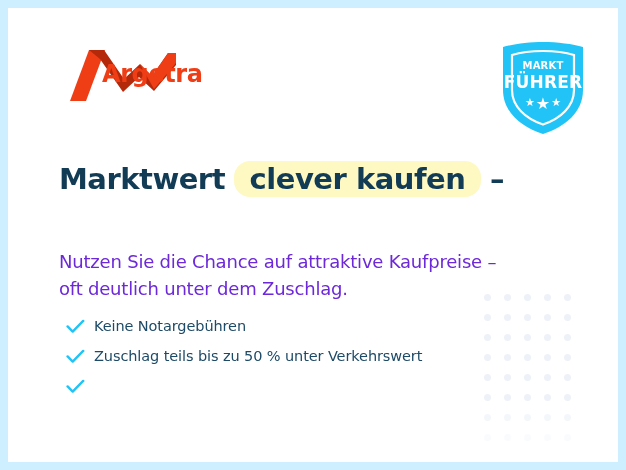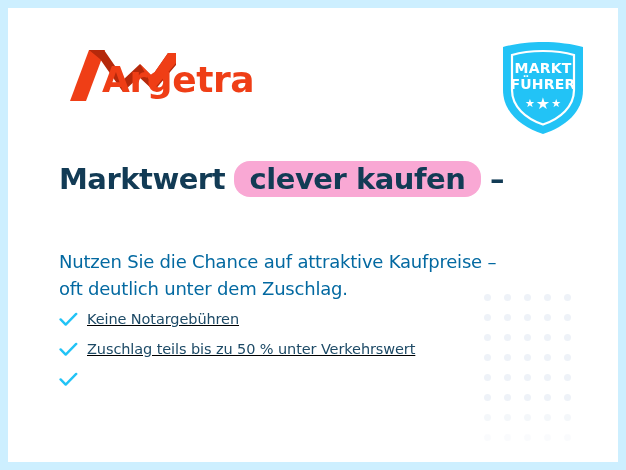--- a/index.html
+++ b/index.html
@@ -63,21 +63,21 @@
     top: 0;
     width: 148px;
     height: 56px;
   }
   .logo-word {
     position: absolute;
     left: 46px;
     top: 17px;
     font-family: "DejaVu Sans", sans-serif;
     font-weight: bold;
-    font-size: 36px;
+    font-size: 24px;
     letter-spacing: -0.4px;
     color: #ef3e16;
     line-height: 1;
     text-align: center;
   }
   .logo-tagline {
     position: absolute;
     left: 3px;
     top: 61px;
     font-family: "DejaVu Sans", sans-serif;
@@ -107,29 +107,29 @@
     flex-direction: column;
     align-items: center;
     justify-content: flex-start;
     padding-top: 21px;
     box-sizing: border-box;
     pointer-events: none;
   }
   .badge-line1 {
     font-family: "DejaVu Sans", sans-serif;
     font-weight: bold;
-    font-size: 14px;
+    font-size: 10px;
     color: #ffffff;
     letter-spacing: 0.2px;
     line-height: 1.05;
   }
   .badge-line2 {
     font-family: "DejaVu Sans", sans-serif;
     font-weight: bold;
-    font-size: 14px;
+    font-size: 17px;
     color: #ffffff;
     letter-spacing: 0.2px;
     line-height: 1.2;
   }
   .badge-stars {
     margin-top: 3px;
     display: flex;
     align-items: center;
     gap: 1px;
     color: #ffffff;
@@ -144,37 +144,37 @@
     top: 134px;
     width: 530px;
     font-family: "DejaVu Sans", sans-serif;
     font-weight: bold;
     font-size: 29px;
     line-height: 36px;
     color: #123b55;
     letter-spacing: -0.5px;
   }
   .headline .hl {
-    background: #f9a8d4;
+    background: #fef9c3;
     border-radius: 16px;
     padding: 1px 16px;
     margin: 0 -1px;
   }
 
   
   .subheading {
     position: absolute;
     left: 51px;
     top: 222px;
     width: 520px;
     font-family: "DejaVu Sans", sans-serif;
     font-weight: normal;
     font-size: 18px;
     line-height: 27px;
-    color: #0369a1;
+    color: #6d28d9;
     letter-spacing: -0.2px;
   }
 
   
   .bullets {
     position: absolute;
     left: 51px;
     top: 296px;
     width: 460px;
   }
@@ -279,21 +279,21 @@
 
     <h1 class="headline">
       <span>Marktwert </span><span class="hl">clever kaufen</span><span> –</span><br>
     </h1>
 
     <p class="subheading">
       <span>Nutzen Sie die Chance auf attraktive Kaufpreise –</span><br>
       <span>oft deutlich unter dem Zuschlag.</span>
     </p>
 
-    <ul class="bullets" style="list-style:none;margin:0;padding:0;text-decoration:underline;">
+    <ul class="bullets" style="list-style:none;margin:7px;padding:0;">
         <li class="bullet">
           <span class="bullet-check">
             <svg width="19" height="15" viewBox="0 0 19 15" xmlns="http://www.w3.org/2000/svg">
               <path d="M1.6 7.4 L6.7 12.6 L17.2 1.9" fill="none" stroke="#22c3f6" stroke-width="2.4" stroke-linecap="round" stroke-linejoin="round"></path>
             </svg>
           </span>
           <span class="bullet-label">Keine Notargebühren</span>
         </li>
         <li class="bullet">
           <span class="bullet-check">

